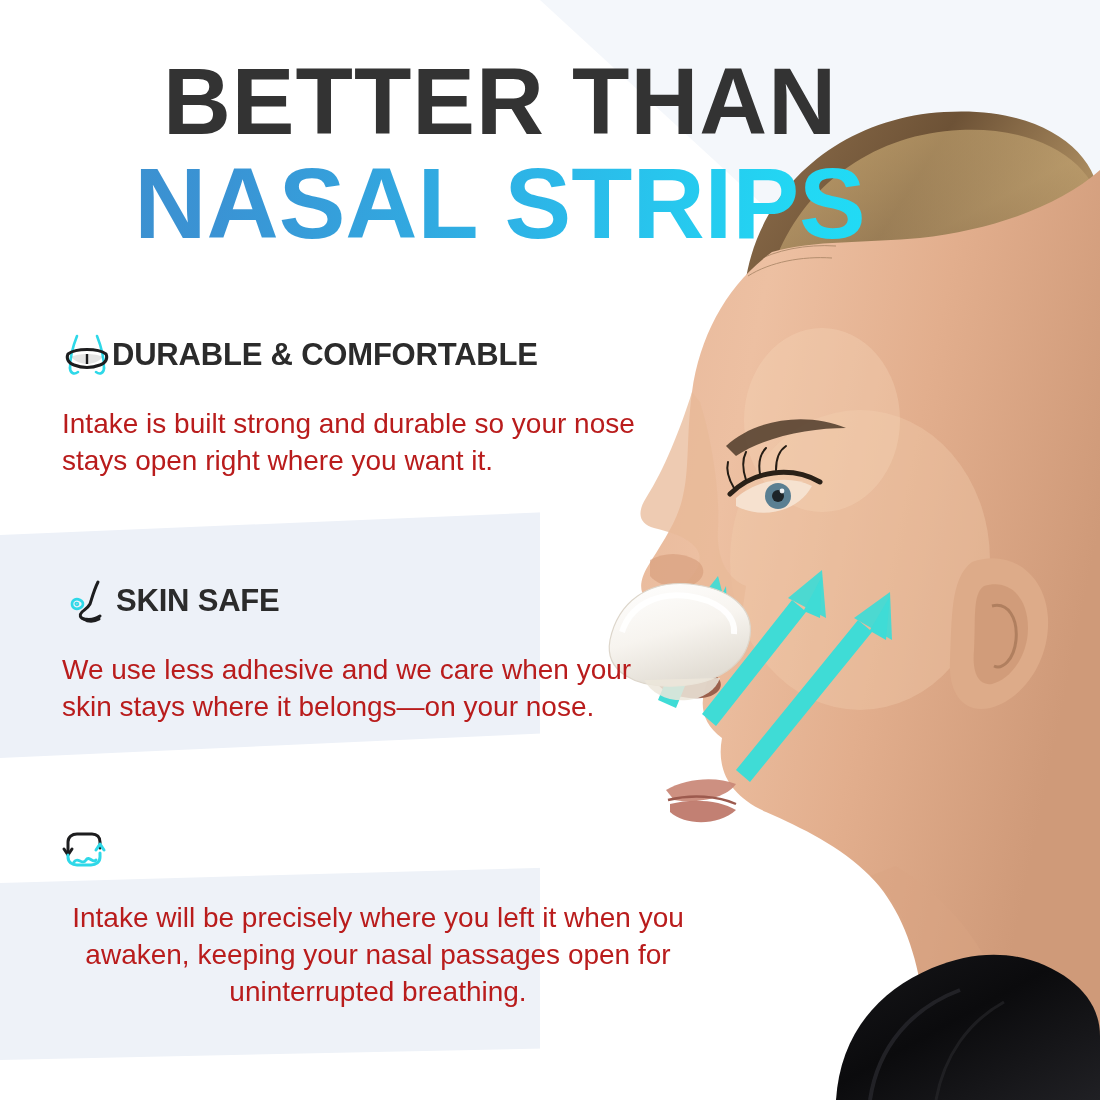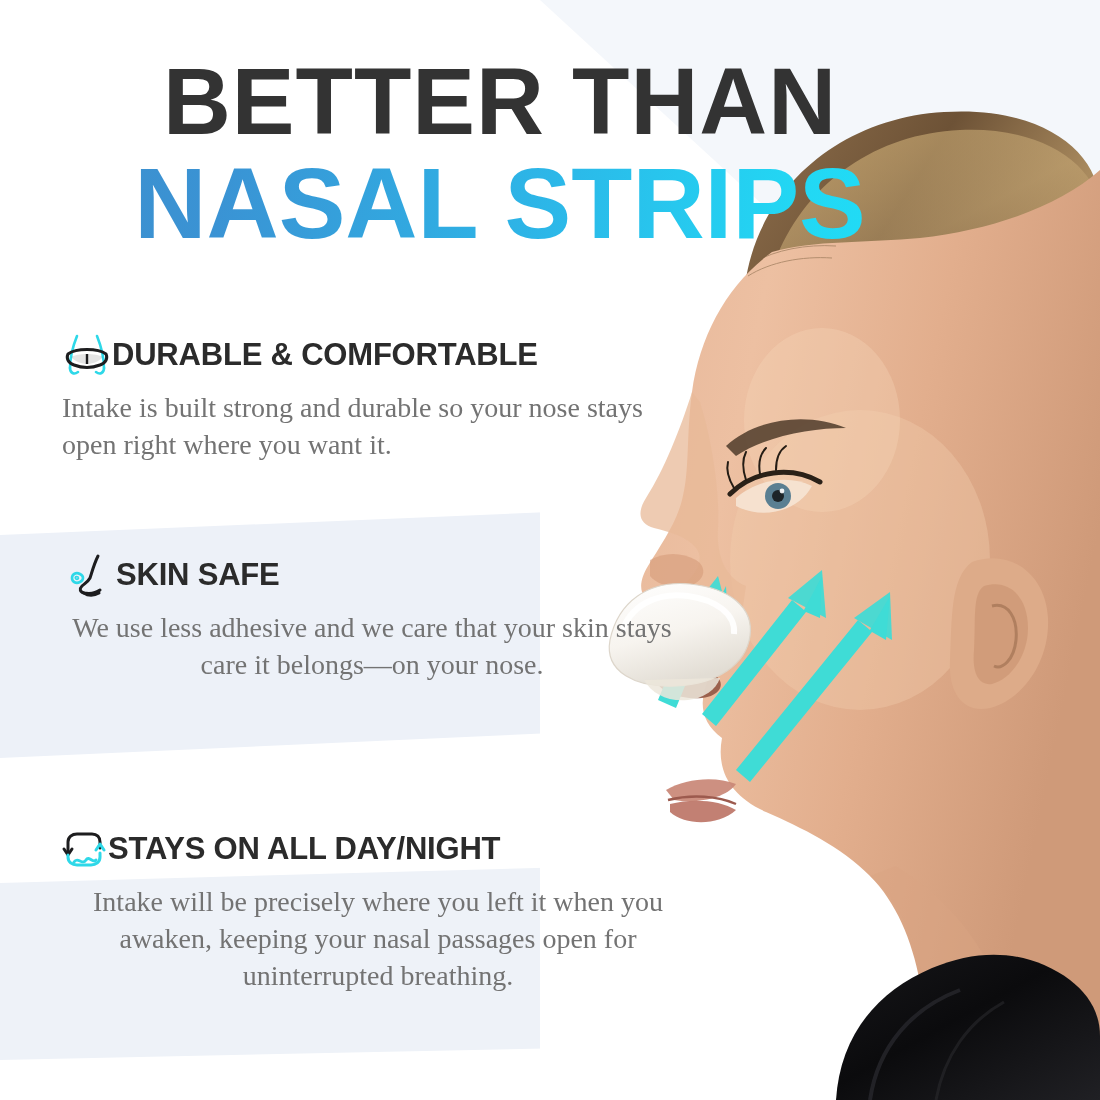--- a/index.html
+++ b/index.html
@@ -85,29 +85,29 @@
   
   .feature { position:absolute; z-index:10; }
   .feat-head { display:flex; align-items:center; }
   .feat-icon { width:50px; height:46px; flex:0 0 50px; display:block; }
   .feat-title {
     font-size:31px; font-weight:700; letter-spacing:-0.2px;
     color:#2b2b2b; white-space:nowrap;
     font-family:"Liberation Sans", sans-serif;
   }
   .feat-body {
-    margin-top:12px;
+    margin-top:28px;
     font-size:28px; line-height:1.32;
-    color:#737373; font-weight:400;
-    font-family:Liberation Serif, serif;
+    color:#b91c1c; font-weight:400;
+    font-family:Liberation Sans, sans-serif;
     max-width:620px;
   }
 
   #feature-1 { left:62px; top:332px; }
-  #feature-2 { left:62px; top:552px;text-align:center; }
+  #feature-2 { left:62px; top:578px; }
   #feature-3 { left:58px; top:826px; }
   #feature-2 .feat-head { padding-left:4px; }
   #feature-3 .feat-body { max-width:640px;text-align:center; }
 </style>
 </head>
 <body>
 
 <div id="stage">
 
   <div class="bg-base"></div>
@@ -286,30 +286,29 @@
     <div class="feat-head">
       <svg class="feat-icon" viewBox="0 0 50 46" aria-hidden="true">
         <path d="M32 4 C28 12 26 20 24 26 C22 30 18 32 16 34 C13 37 14 40 18 41
                  C24 42 30 41 34 38" stroke="#1d1d1f" stroke-width="3" fill="none" stroke-linecap="round"></path>
         <path d="M18 41 C22 44 28 44 33 41" stroke="#1d1d1f" stroke-width="3" fill="none" stroke-linecap="round"></path>
         <path d="M14 22 C10 20 6 22 6 26 C6 30 10 32 14 30 C18 28 18 24 14 22 Z" fill="none" stroke="#2ed8e8" stroke-width="2.6"></path>
         <path d="M12 25 C10 24 9 25 9.5 26.4 C10 27.6 12 27.6 12.4 26.2" fill="none" stroke="#2ed8e8" stroke-width="1.8" stroke-linecap="round"></path>
       </svg>
       <span class="feat-title">SKIN SAFE</span>
     </div>
-    <p class="feat-body">We use less adhesive and we care that your skin stays care it belongs—on your nose.</p>
+    <p class="feat-body">We use less adhesive and we care when your skin stays where it belongs—on your nose.</p>
   </div>
 
   <div class="feature" id="feature-3">
     <div class="feat-head">
       <svg class="feat-icon" viewBox="0 0 50 46" aria-hidden="true">
         <path d="M10 28 L10 16 C10 11 14 8 19 8 L34 8 C39 8 42 11 42 16 L42 22" stroke="#1d1d1f" stroke-width="3" fill="none" stroke-linecap="round"></path>
         <path d="M6 23 L10 29 L14 23" stroke="#1d1d1f" stroke-width="3" fill="none" stroke-linecap="round" stroke-linejoin="round"></path>
         <path d="M42 27 L42 31 C42 36 38 39 33 39 L19 39 C14 39 10 36 10 31 L10 29" stroke="#2ed8e8" stroke-width="3" fill="none" stroke-linecap="round"></path>
         <path d="M16 36 C20 30 24 40 28 34 C31 29 35 38 38 34" stroke="#2ed8e8" stroke-width="3" fill="none" stroke-linecap="round" stroke-linejoin="round"></path>
         <path d="M38 24 L42 18 L46 24" stroke="#2ed8e8" stroke-width="3" fill="none" stroke-linecap="round" stroke-linejoin="round"></path>
       </svg>
-      <span class="feat-title">STAYS ON ALL DAY/NIGHT</span>
     </div>
     <p class="feat-body">Intake will be precisely where you left it when you awaken, keeping your nasal passages open for uninterrupted breathing.</p>
   </div>
 
 </div>
 
 </body></html>

